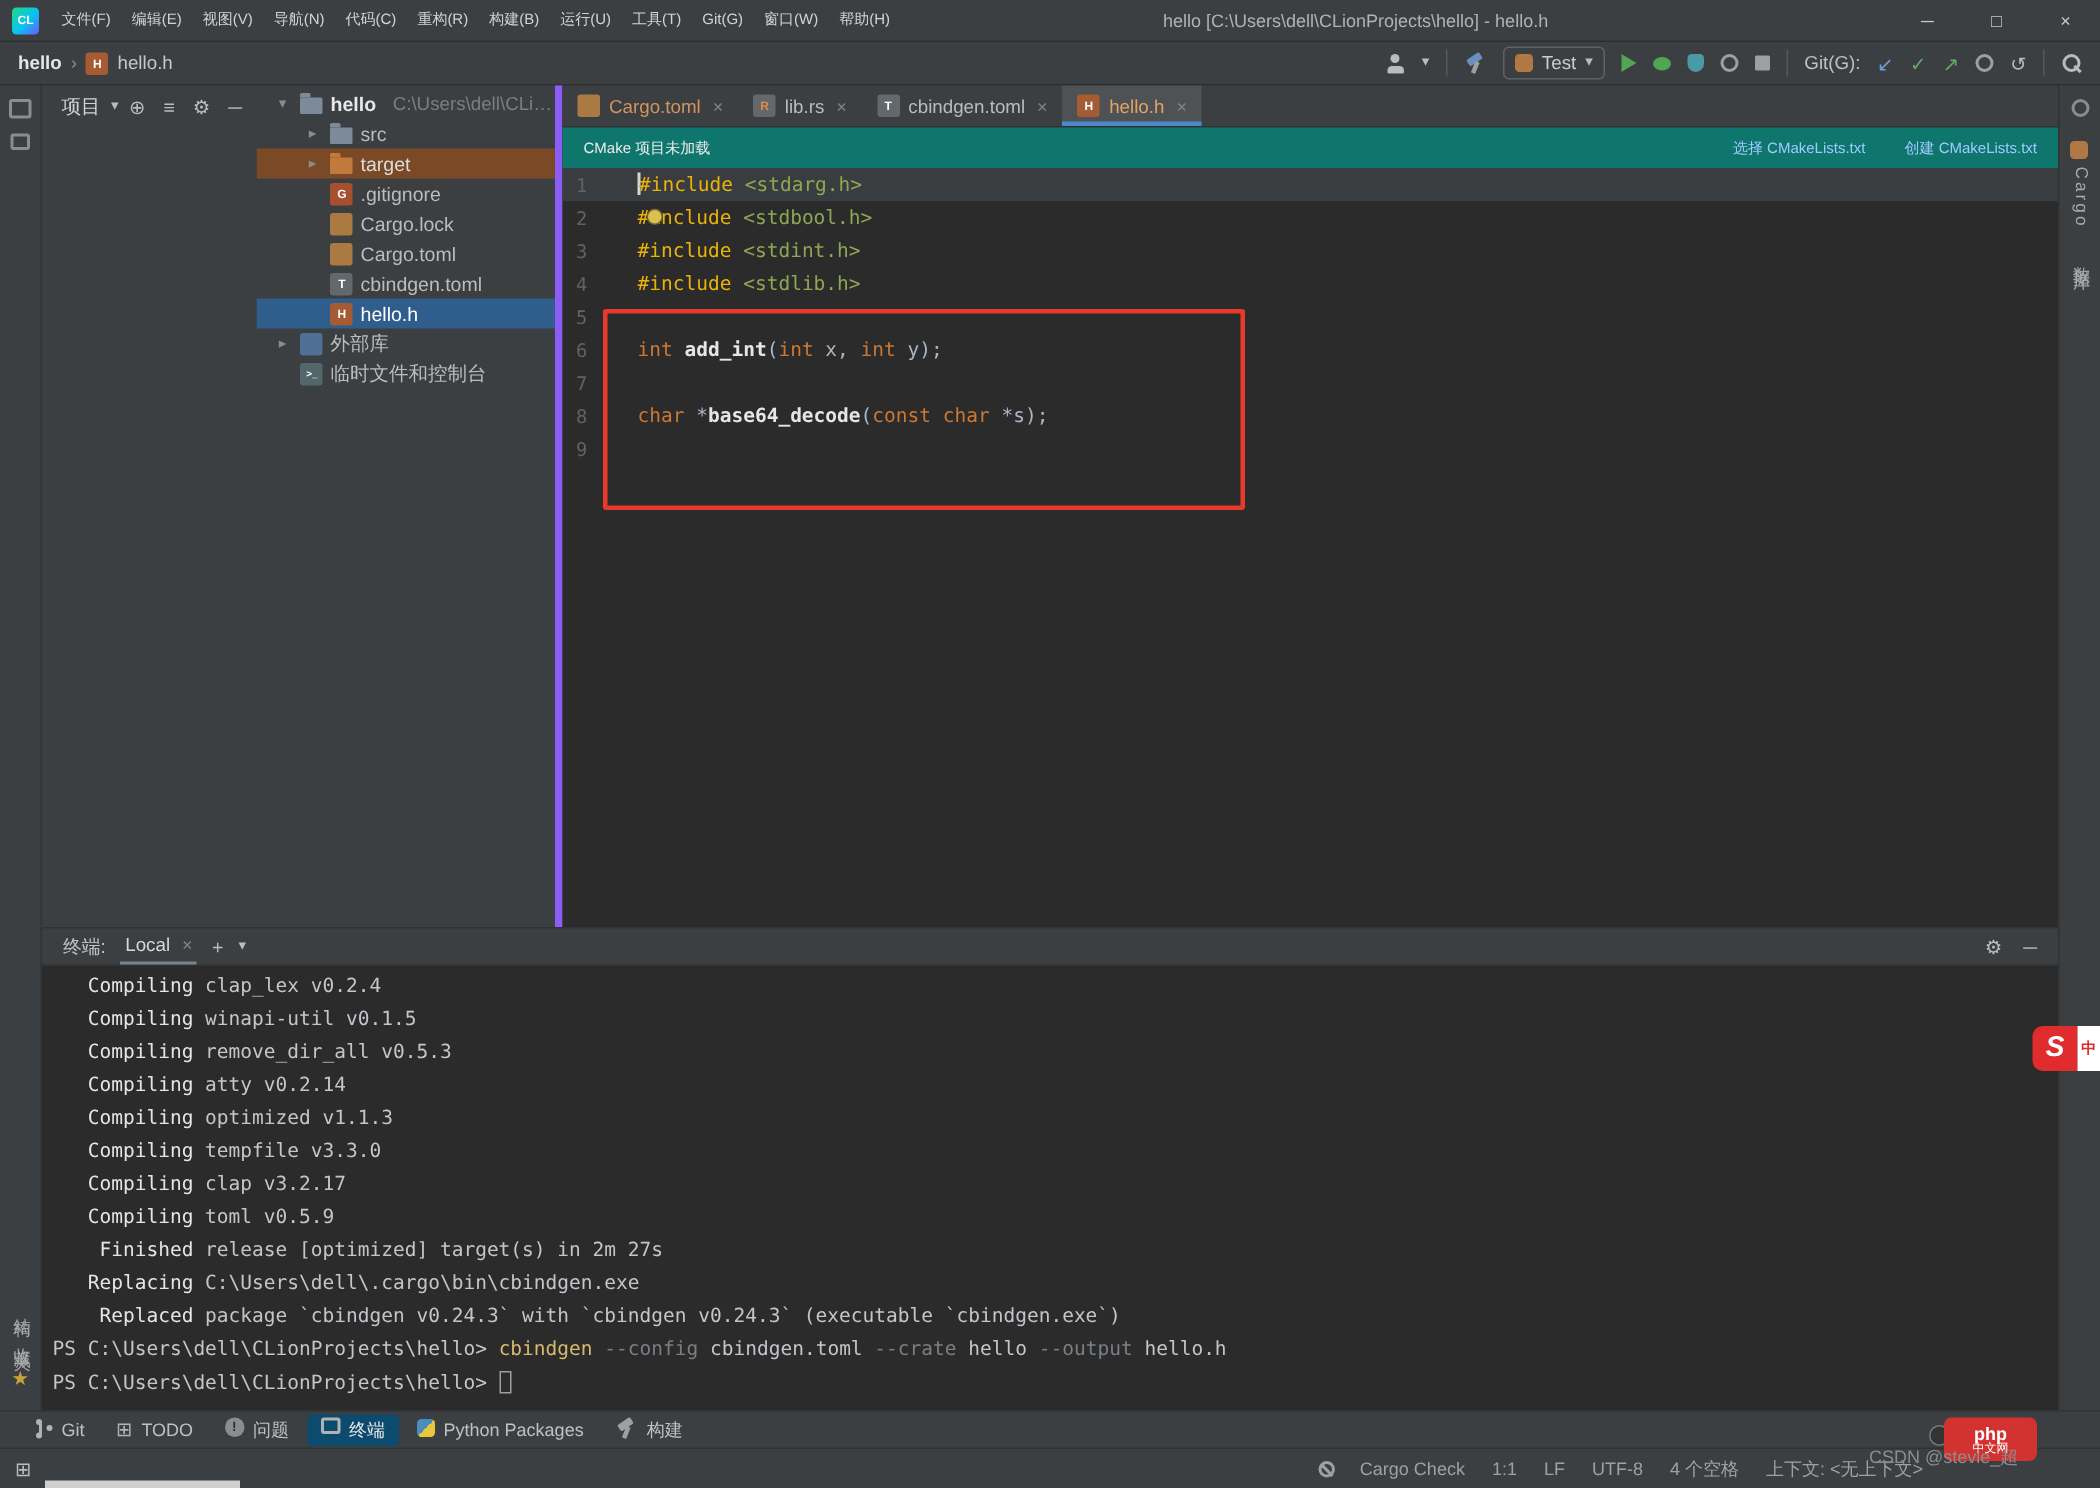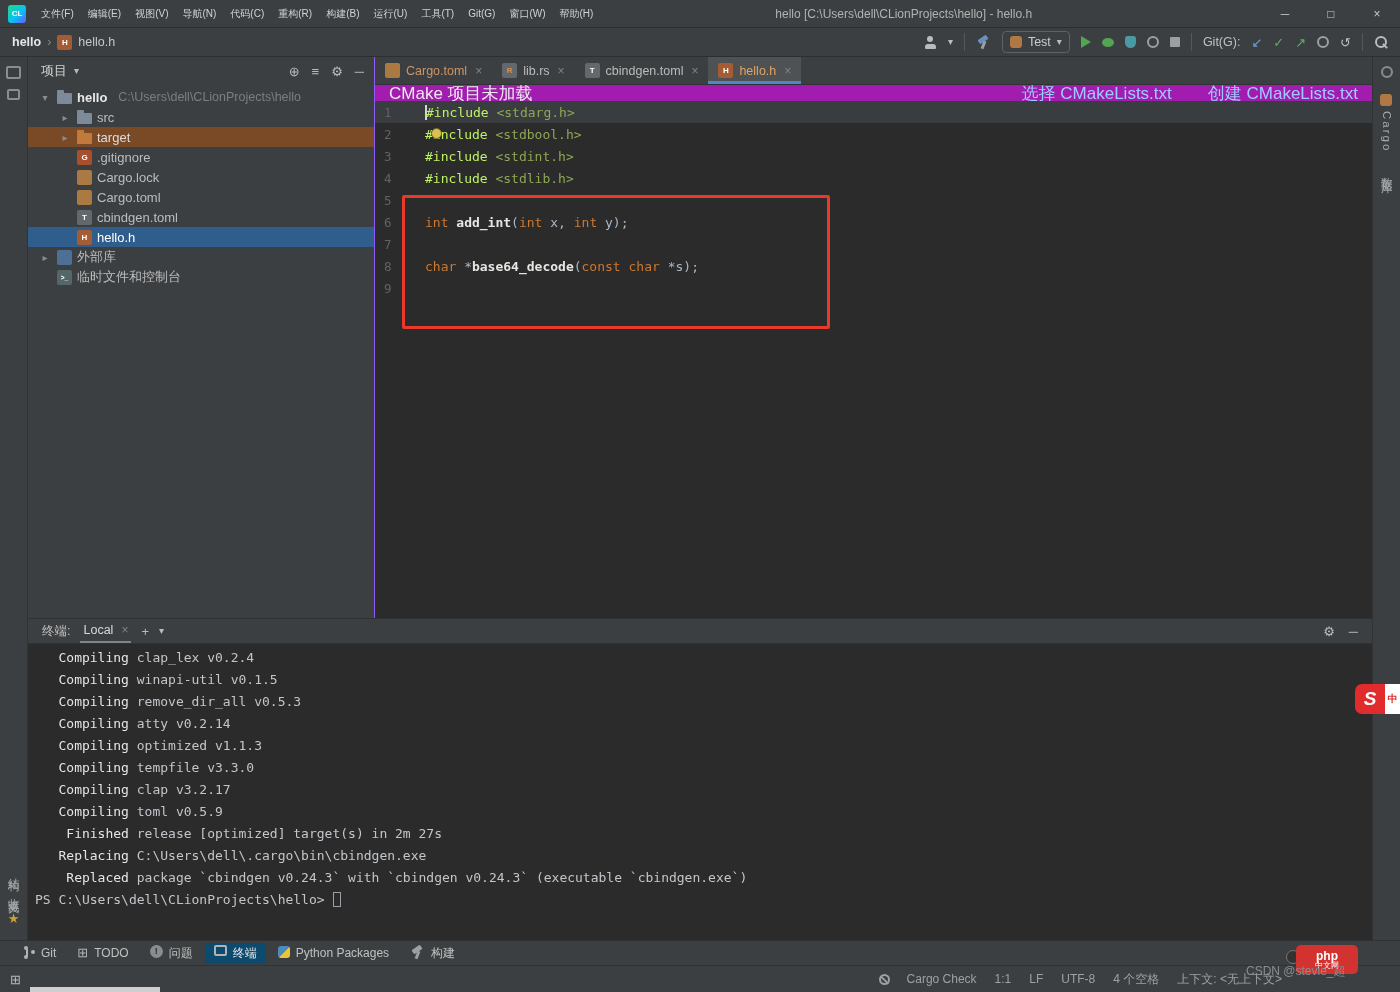--- a/index.html
+++ b/index.html
@@ -42,21 +42,21 @@
   .left-labels{display:flex;flex-direction:column;align-items:center;gap:16px;margin-bottom:14px}
   .star{color:#c9a13b;font-size:13px}
   .bell{width:12px;height:12px;border:2px solid #8a8d90;border-radius:50%;margin-top:9px}
   .rlabel-wrap{display:flex;flex-direction:column;align-items:center;gap:5px;margin-top:16px}
   .mini-cargo{width:12px;height:12px;background:#b07845;border-radius:3px;flex:none}
 
   .center{flex:1;display:flex;flex-direction:column;min-width:0}
   .upper{display:flex;height:561px;min-height:0}
 
   
-  .project{width:347px;flex:none;background:#3c3f41;border-right:1px solid #8b5cf6;display:flex;flex-direction:column;overflow:hidden}
+  .project{width:347px;flex:none;background:#3c3f41;border-right:5px solid #8b5cf6;display:flex;overflow:hidden}
   .project-header{height:28px;flex:none;display:flex;align-items:center;gap:7px;padding:0 10px 0 13px;font-size:13px;color:#d2d2d2}
   .ph-icons{margin-left:auto;display:flex;align-items:center;gap:12px}
   .tree{flex:1;font-size:13px;overflow:hidden;padding-top:2px}
   .tree-row{height:20px;display:flex;align-items:center;gap:5px;color:#bcbcbc;white-space:nowrap}
   .tree-row.selected{background:#2f5e8d;color:#fff}
   .tree-row.excluded{background:#7a4a26;color:#ddd}
   .chevron{width:14px;flex:none;text-align:center;color:#8c8c8c;font-size:10px}
   .tree-label.bold{font-weight:bold;color:#e8e8e8}
   .tree-suffix{color:#7d7d7d;font-size:12.5px;margin-left:6px;overflow:hidden;text-overflow:ellipsis}
 
@@ -76,30 +76,30 @@
 
   
   .editor{flex:1;display:flex;flex-direction:column;background:#2b2b2b;min-width:0}
   .tabs{height:28px;flex:none;background:#3c3f41;display:flex;align-items:stretch;border-bottom:1px solid #303234}
   .tab{display:flex;align-items:center;gap:6px;padding:0 10px;font-size:12.5px;color:#bbb}
   .tab.active{background:#4e5254;box-shadow:inset 0 -3px 0 #4a88c7}
   .tab-label.warm{color:#cf9460}
   .tab.active .tab-label.warm{color:#e0a563}
   .tab-close{color:#7f8486;font-size:12px;margin-left:2px}
 
-  .banner{height:16px;flex:none;background:#a21caf;display:flex;align-items:center;padding:0 14px;font-size:17px;color:#ebebeb}
-  .banner-actions{margin-left:auto;display:flex;gap:36px}
+  .banner{height:27px;flex:none;background:#0f766e;display:flex;align-items:center;padding:0 14px;font-size:10px;color:#ebebeb}
+  .banner-actions{margin-left:auto;display:flex;gap:26px}
   .banner-link{color:#9ecbff;cursor:pointer}
 
   .code-wrap{flex:1;position:relative;font-family:"DejaVu Sans Mono","Liberation Mono",monospace;font-size:13px;overflow:hidden}
   .code-row{height:22px;display:flex;align-items:center;position:relative}
   .code-row.current{background:#3a3d3f}
   .ln{width:50px;flex:none;color:#606366;font-size:12.5px;padding-left:9px}
   .code{white-space:pre}
-  .tk-directive{color:#bef264}
+  .tk-directive{color:#eab308}
   .tk-str{color:#8fa653}
   .tk-kw{color:#cc7832}
   .tk-fn{color:#e8e6e3;font-weight:bold}
   .tk-plain{color:#a9b7c6}
   .caret{display:inline-block;width:2px;height:15px;background:#d4d4d4;margin-right:-1px;vertical-align:-3px}
   .bulb{position:absolute;left:56px;top:5px;width:11px;height:11px;border-radius:50%;background:#d9c04f;border:1px solid #6d6226;z-index:3}
   .annotation{position:absolute;left:27px;top:94px;width:428px;height:134px;border:3px solid #e8392b;border-radius:2px;z-index:4;pointer-events:none}
   .inspect-ok{position:absolute;top:5px;right:10px;color:#62b15c;font-weight:bold;font-size:13px}
 
   
@@ -404,20 +404,21 @@
             <div class="t-row"><span class="tl-green">   Compiling</span><span class="tl-plain"> winapi-util v0.1.5</span></div>
             <div class="t-row"><span class="tl-green">   Compiling</span><span class="tl-plain"> remove_dir_all v0.5.3</span></div>
             <div class="t-row"><span class="tl-green">   Compiling</span><span class="tl-plain"> atty v0.2.14</span></div>
             <div class="t-row"><span class="tl-green">   Compiling</span><span class="tl-plain"> optimized v1.1.3</span></div>
             <div class="t-row"><span class="tl-green">   Compiling</span><span class="tl-plain"> tempfile v3.3.0</span></div>
             <div class="t-row"><span class="tl-green">   Compiling</span><span class="tl-plain"> clap v3.2.17</span></div>
             <div class="t-row"><span class="tl-green">   Compiling</span><span class="tl-plain"> toml v0.5.9</span></div>
             <div class="t-row"><span class="tl-green">    Finished</span><span class="tl-plain"> release [optimized] target(s) in 2m 27s</span></div>
             <div class="t-row"><span class="tl-green">   Replacing</span><span class="tl-plain"> C:\Users\dell\.cargo\bin\cbindgen.exe</span></div>
             <div class="t-row"><span class="tl-green">    Replaced</span><span class="tl-plain"> package `cbindgen v0.24.3` with `cbindgen v0.24.3` (executable `cbindgen.exe`)</span></div>
+            <div class="t-row"><span class="tl-plain">PS C:\Users\dell\CLionProjects\hello&gt; </span><span class="tl-cmd">cbindgen</span><span class="tl-dim"> --config </span><span class="tl-plain">cbindgen.toml</span><span class="tl-dim"> --crate </span><span class="tl-plain">hello</span><span class="tl-dim"> --output </span><span class="tl-plain">hello.h</span></div>
             <div class="t-row"><span class="tl-plain">PS C:\Users\dell\CLionProjects\hello&gt; </span><span class="cursor"></span></div>
           </div>
       </div>
     </div>
 
     <aside class="stripe stripe-right">
       <span class="bell"></span>
       <div style="display:flex;flex-direction:column;align-items:center">
           <div class="rlabel-wrap">
             <span class="mini-cargo"></span>

